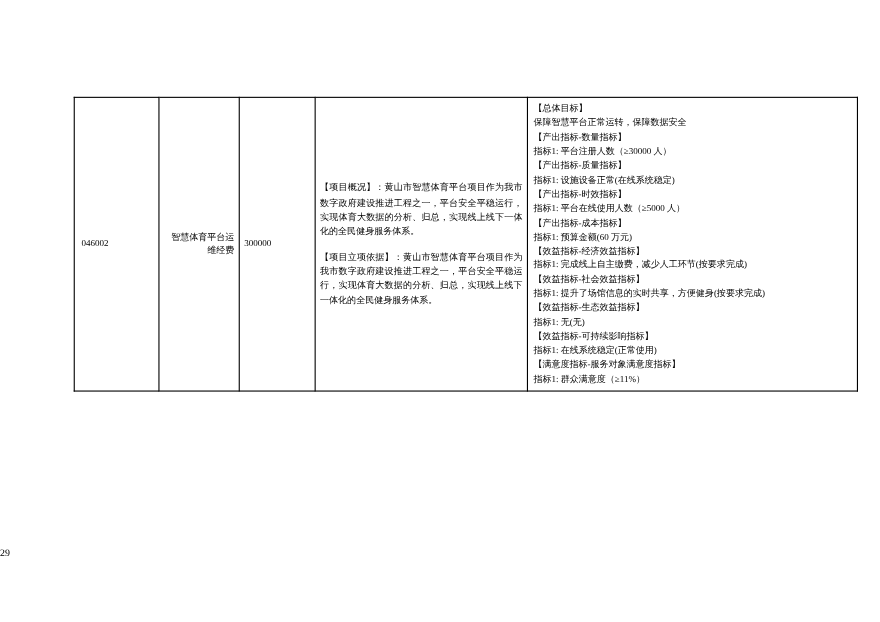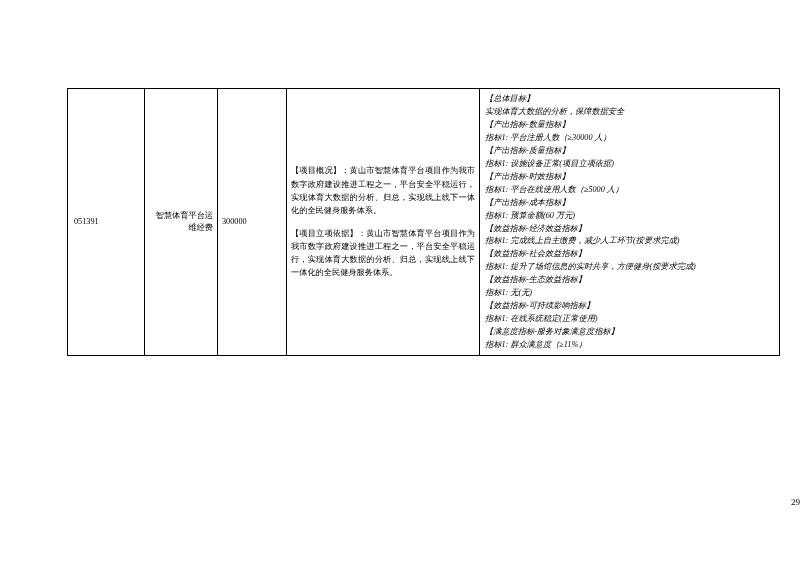--- a/index.html
+++ b/index.html
@@ -65,54 +65,53 @@
   .desc-para {
     margin: 0;
     text-indent: 0;
   }
   .desc-para + .desc-para {
     margin-top: 9px;
   }
   .target-line {
     margin: 0;
     white-space: nowrap;
-    font-style: italic;
   }
   .page-number {
     position: absolute;
     left: 0;
     top: 497px;
     width: 800px;
-    text-align: right;
+    text-align: left;
     font-size: 9px;
     font-family: "Liberation Serif", serif;
   }
 </style>
 </head>
 <body>
 
 <div class="page">
 
   <table class="doc-table">
     <tbody>
       <tr>
-        <td class="col-code">051391</td>
+        <td class="col-code">046002</td>
         <td class="col-name">智慧体育平台运维经费</td>
         <td class="col-amount">300000</td>
         <td class="col-desc">
           <p class="desc-para">【项目概况】：黄山市智慧体育平台项目作为我市数字政府建设推进工程之一，平台安全平稳运行，实现体育大数据的分析、归总，实现线上线下一体化的全民健身服务体系。</p>
           <p class="desc-para">【项目立项依据】：黄山市智慧体育平台项目作为我市数字政府建设推进工程之一，平台安全平稳运行，实现体育大数据的分析、归总，实现线上线下一体化的全民健身服务体系。</p>
         </td>
         <td class="col-targets">
           <p class="target-line">【总体目标】</p>
-          <p class="target-line">实现体育大数据的分析，保障数据安全</p>
+          <p class="target-line">保障智慧平台正常运转，保障数据安全</p>
           <p class="target-line">【产出指标-数量指标】</p>
           <p class="target-line">指标1: 平台注册人数（≥30000 人）</p>
           <p class="target-line">【产出指标-质量指标】</p>
-          <p class="target-line">指标1: 设施设备正常(项目立项依据)</p>
+          <p class="target-line">指标1: 设施设备正常(在线系统稳定)</p>
           <p class="target-line">【产出指标-时效指标】</p>
           <p class="target-line">指标1: 平台在线使用人数（≥5000 人）</p>
           <p class="target-line">【产出指标-成本指标】</p>
           <p class="target-line">指标1: 预算金额(60 万元)</p>
           <p class="target-line">【效益指标-经济效益指标】</p>
           <p class="target-line">指标1: 完成线上自主缴费，减少人工环节(按要求完成)</p>
           <p class="target-line">【效益指标-社会效益指标】</p>
           <p class="target-line">指标1: 提升了场馆信息的实时共享，方便健身(按要求完成)</p>
           <p class="target-line">【效益指标-生态效益指标】</p>
           <p class="target-line">指标1: 无(无)</p>

